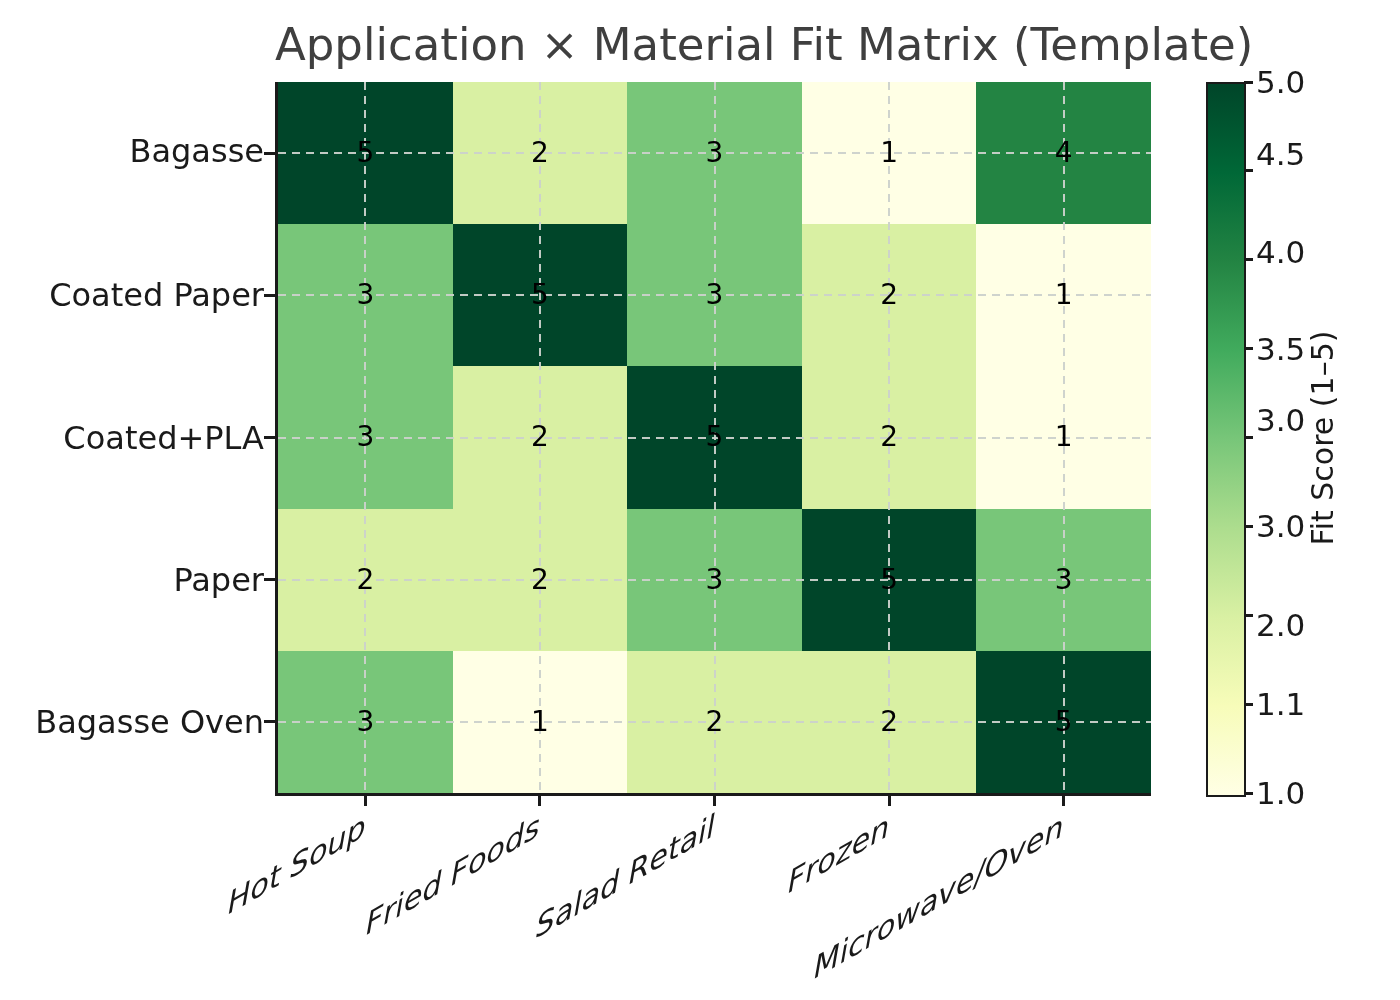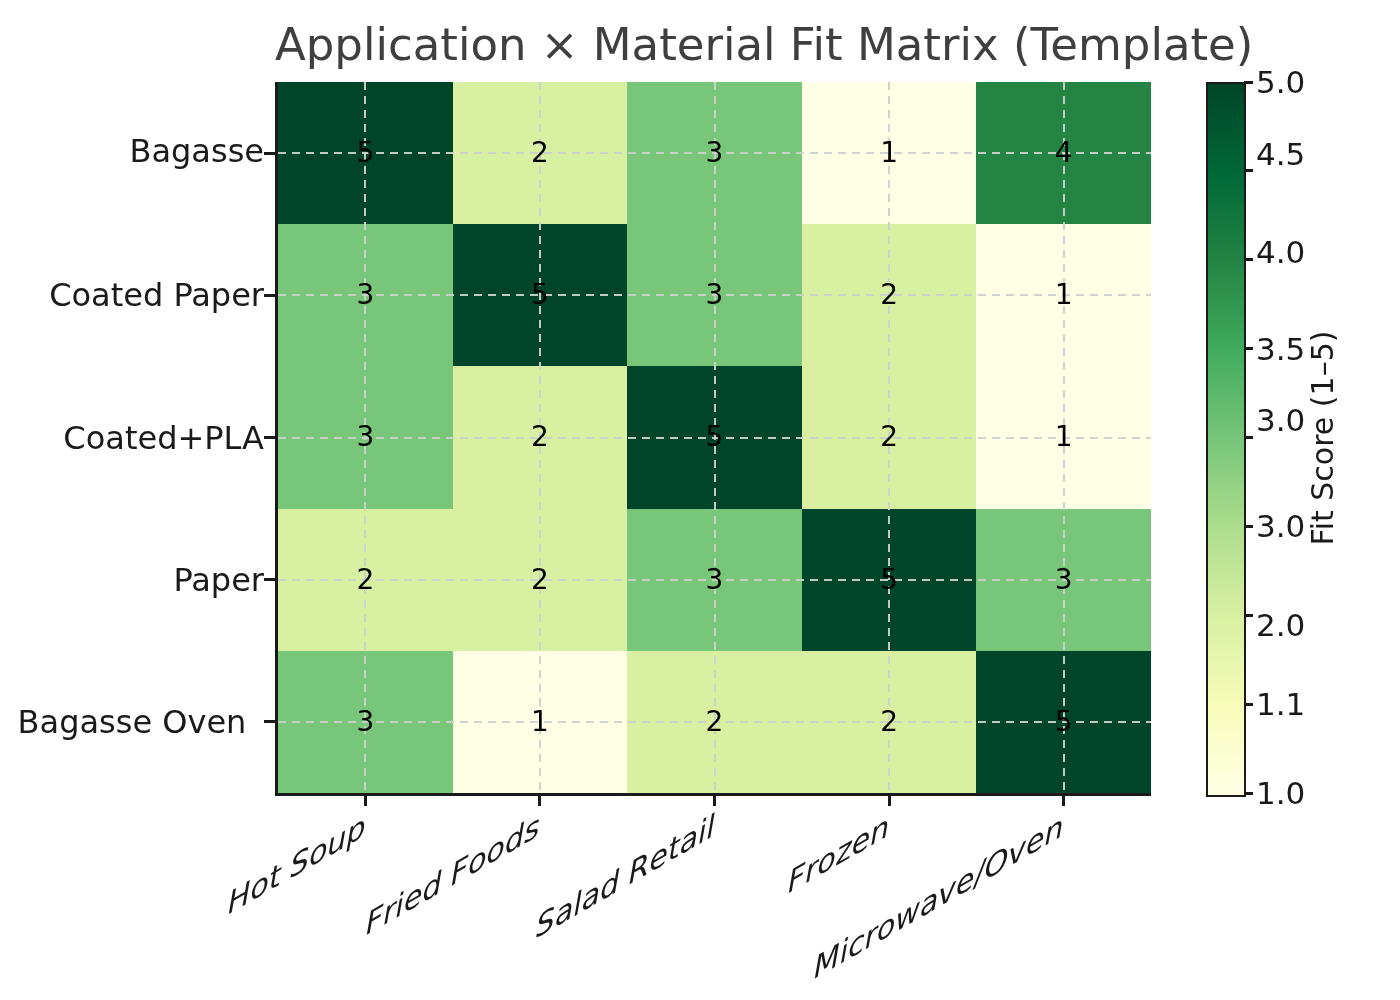--- a/index.html
+++ b/index.html
@@ -166,21 +166,21 @@
       <div class="xtick" style="left: 538.4px; top: 793px;"></div>
       <div class="xtick" style="left: 713px; top: 793px;"></div>
       <div class="xtick" style="left: 887.6px; top: 793px;"></div>
       <div class="xtick" style="left: 1062.2px; top: 793px;"></div>
     </div>
   <div id="ylabels">
       <div class="ylabel" style="top: 130px;">Bagasse</div>
       <div class="ylabel" style="top: 274.3px;">Coated Paper</div>
       <div class="ylabel" style="top: 416.5px;">Coated+PLA</div>
       <div class="ylabel" style="top: 558.7px;">Paper</div>
-      <div class="ylabel" style="top: 700.9px; text-align: center;">Bagasse Oven</div>
+      <div class="ylabel" style="top: 700.9px;">Bagasse Oven</div>
     </div>
   <div id="xlabels">
       <div class="xlabel" style="right: 1034.7px;">Hot Soup</div>
       <div class="xlabel" style="right: 860.1px;">Fried Foods</div>
       <div class="xlabel" style="right: 685.5px;">Salad Retail</div>
       <div class="xlabel" style="right: 510.9px;">Frozen</div>
       <div class="xlabel" style="right: 336.3px;">Microwave/Oven</div>
     </div>
 
   <div class="cbar">

